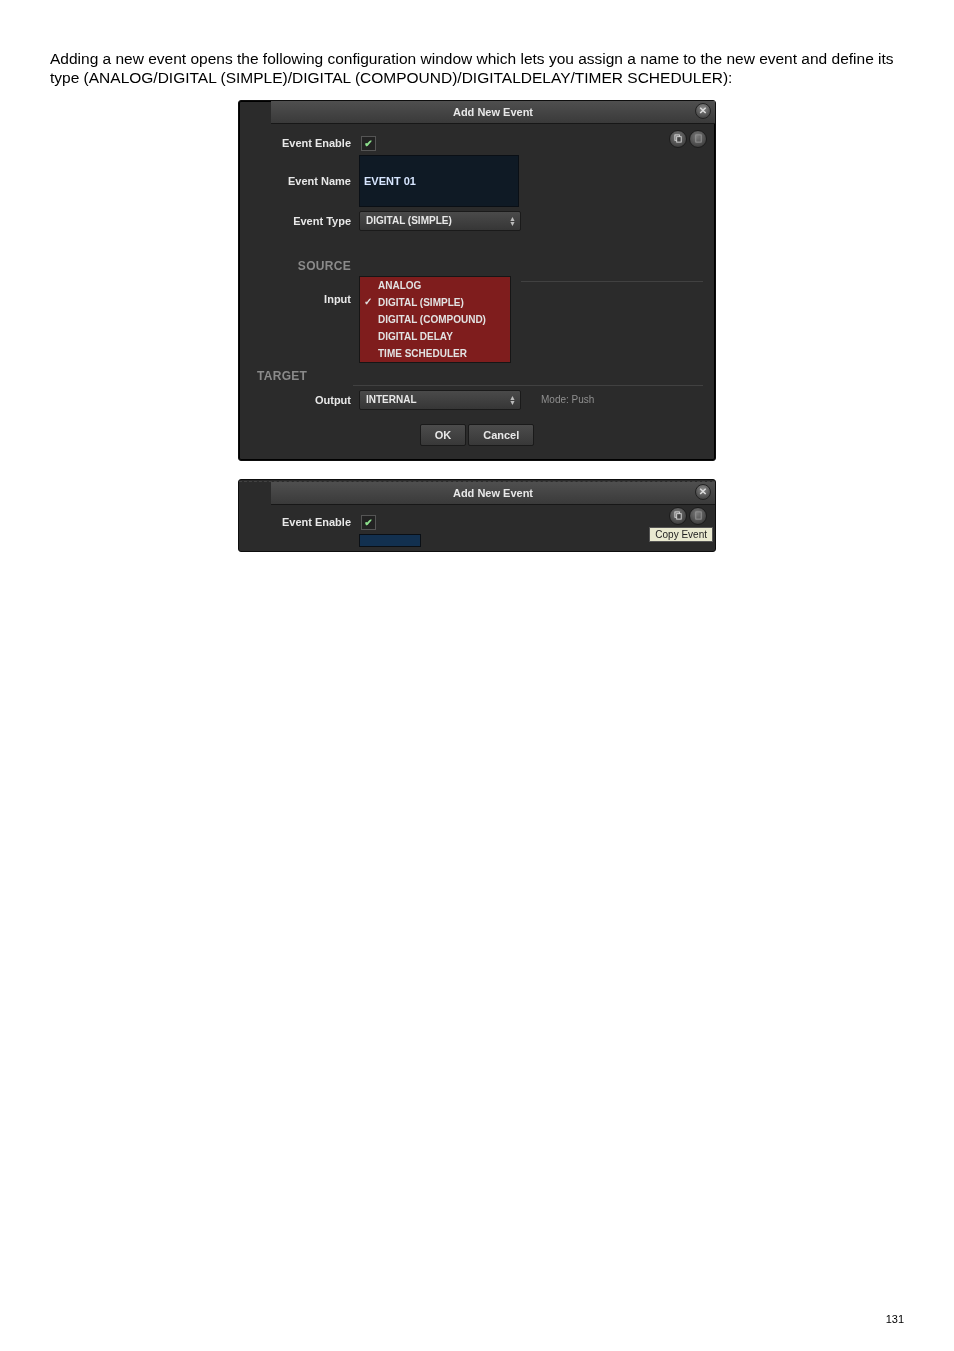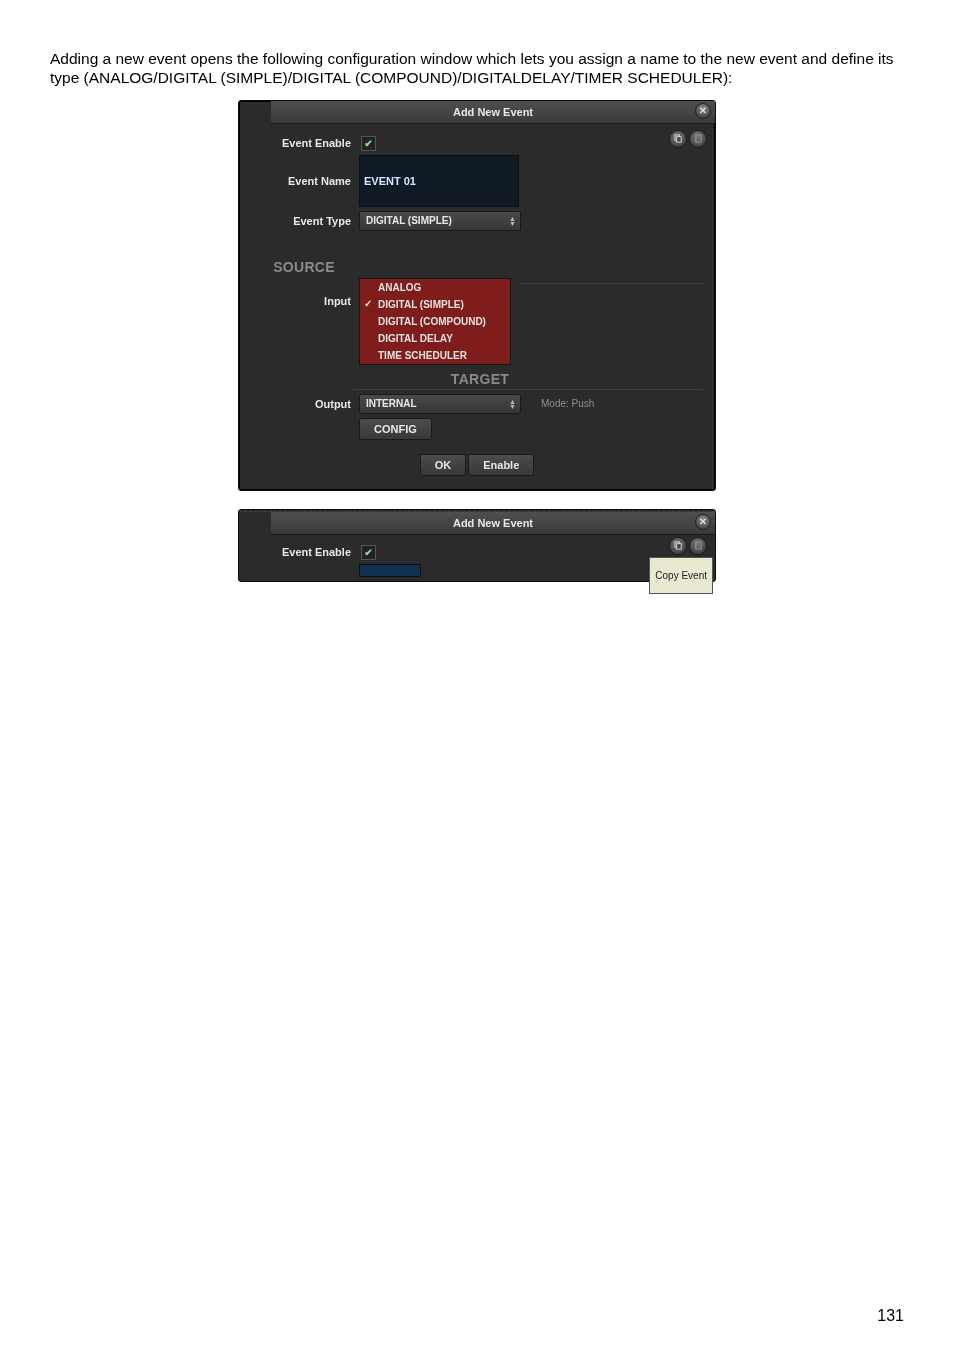--- a/index.html
+++ b/index.html
@@ -144,24 +144,23 @@
   .dd-item.sel::before {
     content: "✓";
     position: absolute;
     left: 4px;
     top: 2px;
     font-size: 10px;
     color: #e2e2e2;
   }
   .section-hdr {
     color: #8a8a8a;
-    font-size: 14px;
+    font-size: 12px;
     margin: 6px 0 0 6px;
     letter-spacing: 0.3px;
-    text-align: center;
   }
   .hrline {
     border-top: 1px solid #414141;
     margin: 2px 0 4px 0;
   }
   .checkbox {
     width: 13px; height: 13px;
     background: #222;
     border: 1px solid #555;
     display: inline-flex;
@@ -213,32 +212,32 @@
   }
   .tooltip-box {
     position: absolute;
     right: 2px;
     top: 22px;
     background: #e9e9d0;
     color: #222;
     border: 1px solid #555;
     font-size: 10px;
     font-weight: normal;
-    padding: 12px 5px;
+    padding: 1px 5px;
   }
   .dashedTop {
     border-top: 1px dashed #777;
     margin: 1px 0 0 0;
   }
 
   .page-num {
     position: absolute;
     right: 50px;
     bottom: 26px;
-    font-size: 16px;
+    font-size: 11px;
     color: #000;
   }
 
   
   .source-row { align-items: flex-start; }
   .lbl-src { padding-top: 18px; }
   .drop-col { display: flex; flex-direction: column; }
   .input-row { align-items: flex-start; position: relative; margin-top: -2px; }
   .lbl-input { margin-top: 18px; }
   .right-top-line {
@@ -327,28 +326,24 @@
         <div class="hrline hrline-short"></div>
         <div class="row">
           <div class="lbl">Output</div>
           <div class="dropdown">
             <span>INTERNAL</span>
             <span class="dd-arrows">▲<br>▼</span>
           </div>
           <div class="gap-20"></div>
           <div class="modelbl">Mode: Push</div>
         </div>
-        <div class="row">
-          <div class="lbl"></div>
-          <div class="btn">CONFIG</div>
-        </div>
 
         <div class="btnrow">
           <div class="btn">OK</div>
-          <div class="btn">Enable</div>
+          <div class="btn">Cancel</div>
         </div>
       </div>
     </div>
   </div>
 
 
   <div class="figure-wrap">
 
     <div class="dlg2">
       <div class="dashedTop"></div>

